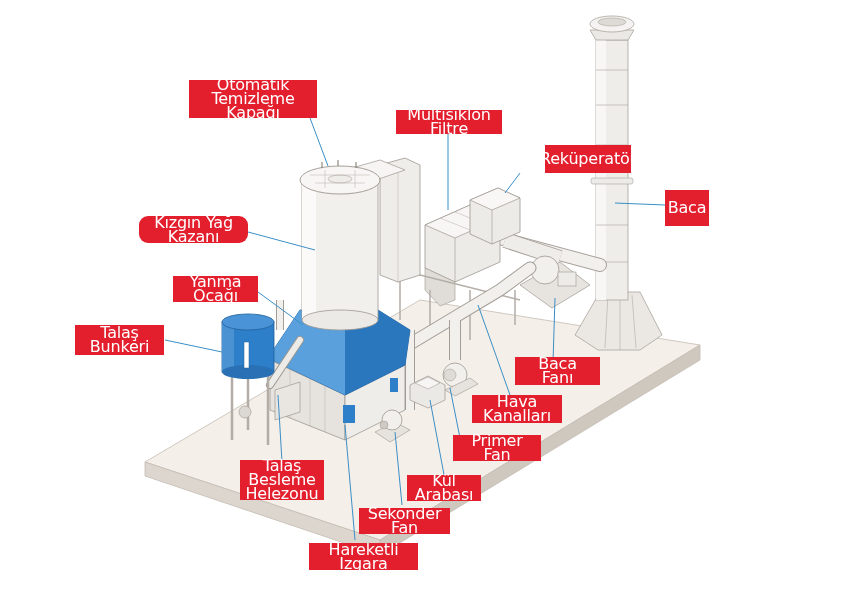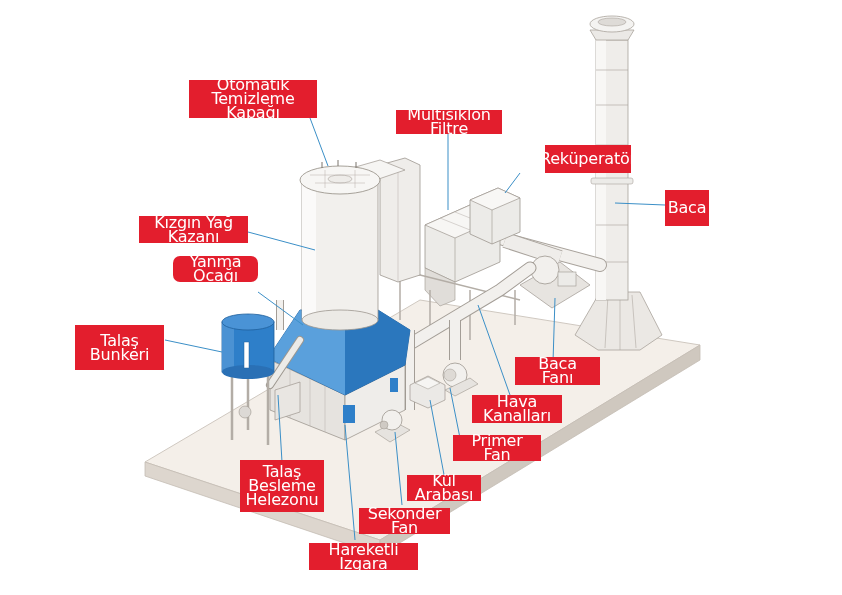--- a/index.html
+++ b/index.html
@@ -172,24 +172,24 @@
     <line class="leader" x1="445" y1="480" x2="430" y2="400"></line>
     <line class="leader" x1="402" y1="505" x2="395" y2="432"></line>
     <line class="leader" x1="355" y1="540" x2="345" y2="425"></line>
   </g>
 </svg>
 
 <div class="label" style="left:189px;top:80px;width:128px;height:38px;">Otomatik Temizleme
 Kapağı</div>
 <div class="label" style="left:396px;top:110px;width:106px;height:24px;">Multisiklon Filtre</div>
 <div class="label" style="left:497px;top:145px;width:86px;height:28px;margin-left:48px;">Reküperatör</div>
-<div class="label" style="left:139px;top:216px;width:109px;height:27px;">Kızgın Yağ Kazanı</div>
+<div class="label" style="left:139px;top:216px;width:109px;height:27px;border-radius:9px;">Kızgın Yağ Kazanı</div>
 <div class="label" style="left:665px;top:190px;width:44px;height:36px;">Baca</div>
-<div class="label" style="left:173px;top:256px;width:85px;height:26px;border-radius:7px;">Yanma Ocağı</div>
-<div class="label" style="left:75px;top:325px;width:89px;height:45px;">Talaş Bunkeri</div>
+<div class="label" style="left:173px;top:276px;width:85px;height:26px;">Yanma Ocağı</div>
+<div class="label" style="left:75px;top:325px;width:89px;height:30px;">Talaş Bunkeri</div>
 <div class="label" style="left:515px;top:357px;width:85px;height:28px;">Baca Fanı</div>
 <div class="label" style="left:472px;top:395px;width:90px;height:28px;">Hava Kanalları</div>
 <div class="label" style="left:453px;top:435px;width:88px;height:26px;">Primer Fan</div>
-<div class="label" style="left:240px;top:460px;width:84px;height:52px;">Talaş Besleme
+<div class="label" style="left:240px;top:460px;width:84px;height:40px;">Talaş Besleme
 Helezonu</div>
 <div class="label" style="left:407px;top:475px;width:74px;height:26px;">Kül Arabası</div>
 <div class="label" style="left:359px;top:508px;width:91px;height:26px;">Sekonder Fan</div>
 <div class="label" style="left:309px;top:543px;width:109px;height:27px;">Hareketli Izgara</div>
 
 </body></html>

